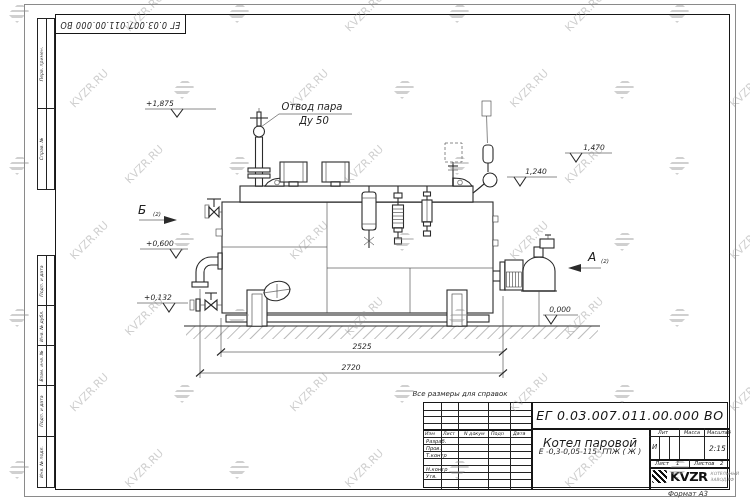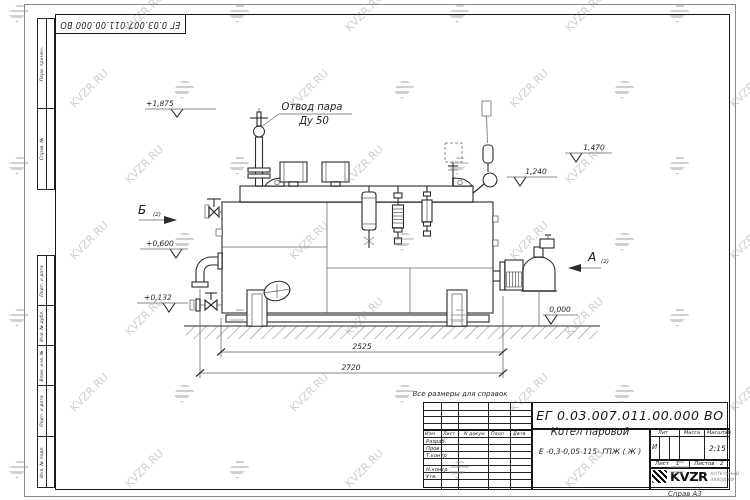--- a/index.html
+++ b/index.html
@@ -295,21 +295,21 @@
     <span class="lab" style="left:2px;top:35px;font-size:5.2px;">Разраб.</span>
     <span class="lab" style="left:2px;top:42px;font-size:5.2px;">Пров.</span>
     <span class="lab" style="left:2px;top:49px;font-size:5.2px;">Т.контр</span>
     <span class="lab" style="left:2px;top:63px;font-size:5.2px;">Н.контр</span>
     <span class="lab" style="left:2px;top:70px;font-size:5.2px;">Утв.</span>
 
     <div class="hl2" style="left:107px;top:25px;width:198px;"></div>
     <div class="doc">ЕГ 0.03.007.011.00.000  ВО</div>
 
     <div class="vl2" style="left:225px;top:25px;height:61px;"></div>
-    <div class="nm" style="top:23px;font-size:10px;">Котел паровой</div>
+    <div class="nm" style="top:33px;font-size:12px;">Котел паровой</div>
     <div class="nm" style="top:44px;font-size:7.5px;">Е -0,3-0,05-115- ГПЖ ( Ж )</div>
 
     <div class="hl" style="left:225px;top:33px;width:80px;"></div>
     <div class="vl" style="left:255px;top:25px;height:31px;"></div>
     <div class="vl" style="left:280px;top:25px;height:31px;"></div>
     <div class="vl" style="left:235px;top:33px;height:23px;"></div>
     <div class="vl" style="left:245px;top:33px;height:23px;"></div>
     <span class="lab" style="left:234px;top:26px;font-size:5px;">Лит</span>
     <span class="lab" style="left:260px;top:26px;font-size:5px;">Масса</span>
     <span class="lab" style="left:283px;top:26px;font-size:5px;">Масштаб</span>
@@ -327,21 +327,21 @@
     <div class="logo">
       <div class="logo-glyph"></div>
       <div class="logo-txt">KVZR</div>
       <div class="logo-sub">
         <div>КОТЕЛЬНЫЙ</div>
         <div>ЗАВОД.РФ</div>
       </div>
     </div>
   </div>
 
-  <div class="fmt">Справ А3</div>
+  <div class="fmt">Формат А3</div>
 
   <div id="wm">
       <div class="wm wm-logo" style="left: 10px; top: 6px;"></div>
       <div class="wm" style="left: 120px; top: 6px;">KVZR.RU</div>
       <div class="wm wm-logo" style="left: 230px; top: 6px;"></div>
       <div class="wm" style="left: 340px; top: 6px;">KVZR.RU</div>
       <div class="wm wm-logo" style="left: 450px; top: 6px;"></div>
       <div class="wm" style="left: 560px; top: 6px;">KVZR.RU</div>
       <div class="wm wm-logo" style="left: 670px; top: 6px;"></div>
       <div class="wm" style="left: 65px; top: 82px;">KVZR.RU</div>

